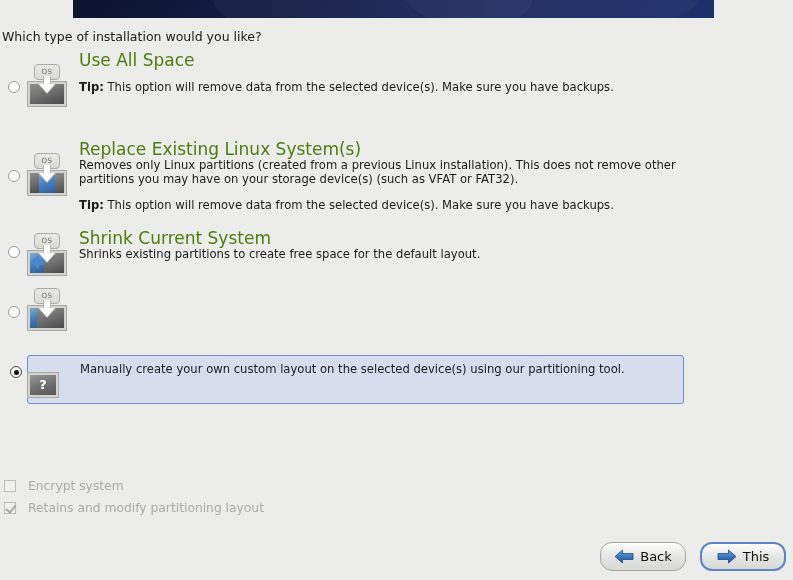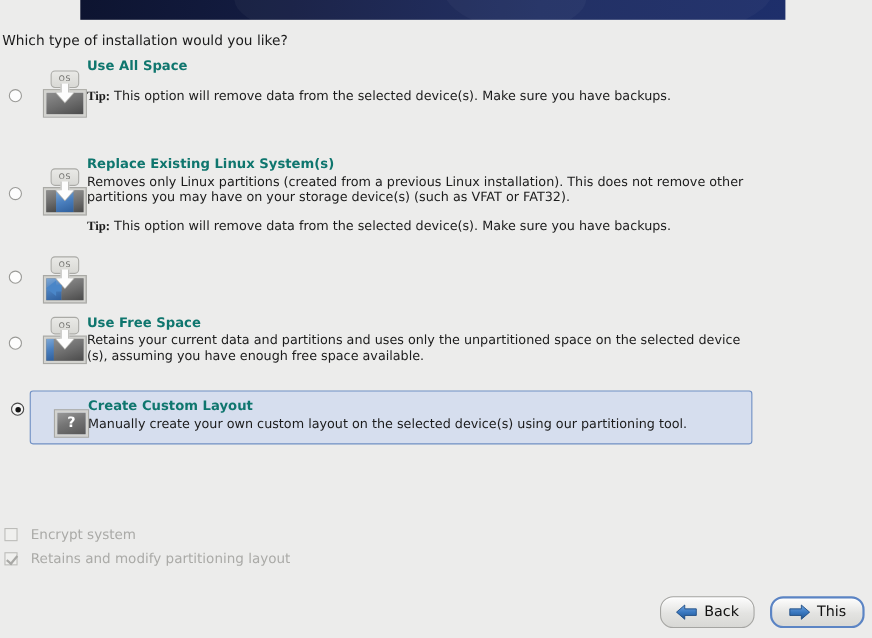--- a/index.html
+++ b/index.html
@@ -93,21 +93,21 @@
     width: 5px;
     height: 5px;
     border-radius: 50%;
     background: #141414;
   }
 
   .icon-cell {
     width: 52px;
     flex: 0 0 52px;
     display: flex;
-    justify-content: flex-end;
+    justify-content: flex-start;
     align-items: flex-start;
     padding-top: 0px;
   }
 
   
   .drive-icon {
     position: relative;
     width: 40px;
     height: 44px;
   }
@@ -233,41 +233,40 @@
     text-align: center;
     line-height: 20px;
   }
 
   
   .text-cell {
     flex: 1;
     padding-top: 1px;
   }
   .opt-title {
-    font-weight: bold;
-    font-size: 12px;
-    color: #0f766e;
+    font-weight: normal;
+    font-size: 17px;
+    color: #4d7c0f;
     margin: 0 0 1px 0;
     line-height: 15px;
   }
   .opt-desc {
     font-size: 11.6px;
     color: #1b1b1b;
     line-height: 14px;
     margin: 0;
   }
   .opt-tip {
     font-size: 11.6px;
     color: #1b1b1b;
     line-height: 14px;
     margin: 12px 0 0 0;
   }
   .opt-tip b {
     font-weight: bold;
-    font-family: Liberation Serif, serif;
   }
 
   
   #option-row-5 {
     left: 27px;
     width: 657px;
     background: #d6deee;
     border: 1px solid #6f8fc4;
     border-radius: 3px;
     padding: 5px 0 6px 0;
@@ -408,58 +407,57 @@
           <div class="head"></div>
       </div>
       <div class="box">
         <div class="seg seg-blue" style="width:40%"></div>
         <div class="seg seg-gray" style="width:60%"></div>
       </div>
       <div class="leftarrow"></div>
       <div class="leftarrow-stem"></div>
     </div>
   </div>
+  <div class="text-cell">
+    <div class="opt-title">Shrink Current System</div>
+    <div class="opt-desc">Shrinks existing partitions to create free space for the default layout.</div>
+  </div>
 </div>
 
 <div class="option-row" id="option-row-4" style="top:285px;">
   <div class="radio-cell">
     <div class="radio" style="margin-top:21px;"></div>
   </div>
   <div class="icon-cell">
     <div class="drive-icon" style="margin-top:3px;">
       <div class="ostab">OS</div>
       <div class="arrow">
         <div class="headb"></div>
           <div class="stem"></div>
           <div class="head"></div>
       </div>
       <div class="box">
         <div class="seg seg-blue" style="width:22%"></div>
         <div class="seg seg-gray" style="width:78%"></div>
       </div>
     </div>
   </div>
-  <div class="text-cell">
-    <div class="opt-title">Use Free Space</div>
-    <div class="opt-desc">Retains your current data and partitions and uses only the unpartitioned space on the selected device (s), assuming you have enough free space available.</div>
-  </div>
 </div>
 
 <div id="radio-5-outer">
   <div class="radio checked"></div>
 </div>
 <div class="option-row" id="option-row-5" style="top:355px;">
 
   <div class="icon-cell">
     <div class="qm-icon">
       <div class="qbox">?</div>
     </div>
   </div>
   <div class="text-cell">
-    <div class="opt-title">Create Custom Layout</div>
     <div class="opt-desc">Manually create your own custom layout on the selected device(s) using our partitioning tool.</div>
   </div>
 </div>
 
 <div class="cbrow" style="top:479px;">
   <div class="cbox"></div>
   <div class="cblabel">Encrypt system</div>
 </div>
 <div class="cbrow" style="top:501px;">
   <div class="cbox checked"></div>

